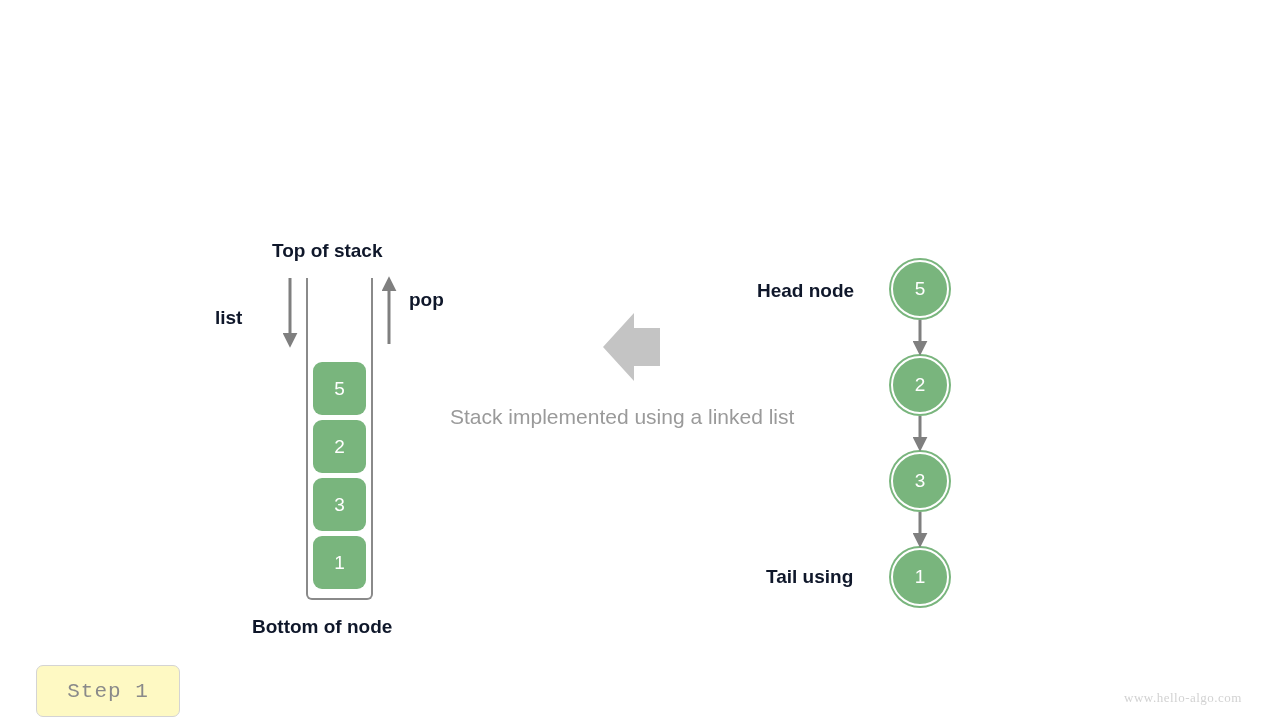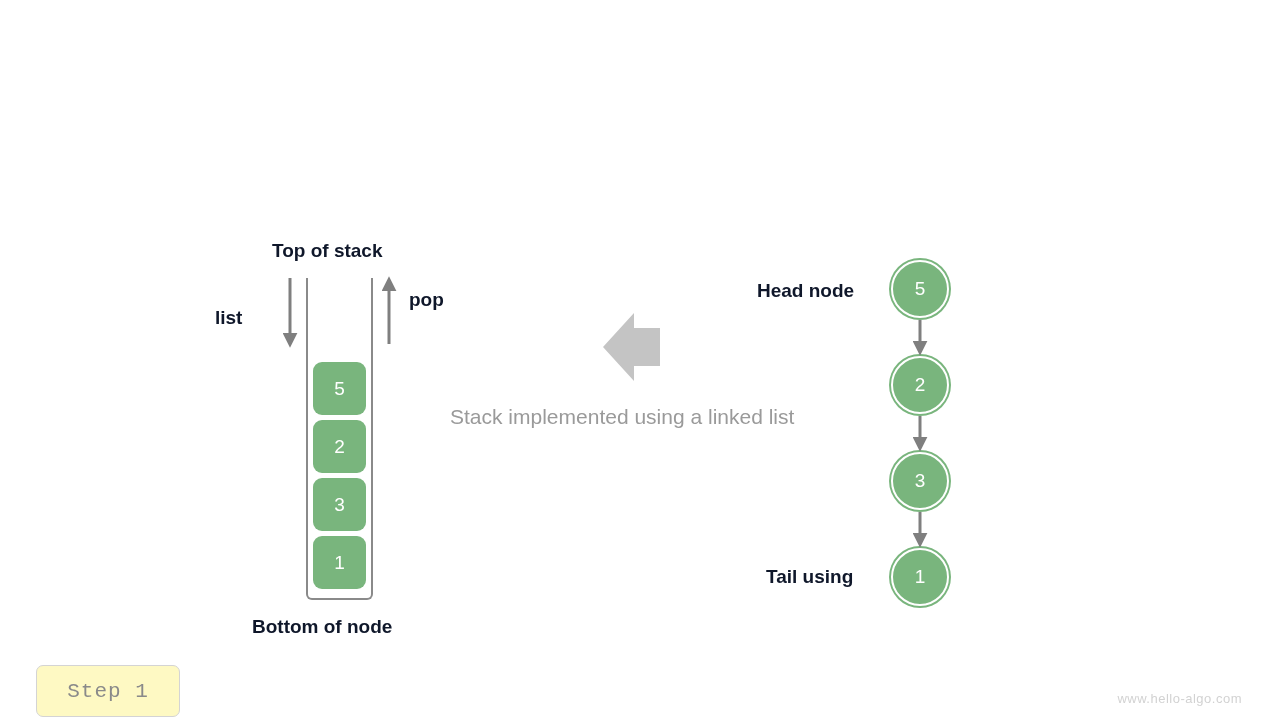--- a/index.html
+++ b/index.html
@@ -143,21 +143,21 @@
     letter-spacing: 1px;
     box-sizing: border-box;
     margin-top: 24px;
   }
 
   
   .watermark {
     position: absolute;
     right: 38px;
     bottom: 14px;
-    font-family: Liberation Sans, sans-serif;
+    font-family: Liberation Serif, serif;
     font-size: 13px;
     color: #d2d2d2;
     letter-spacing: 0.5px;
     margin-left: 24px;
   }
 
   svg.overlay {
     position: absolute;
     left: 0;
     top: 0;

